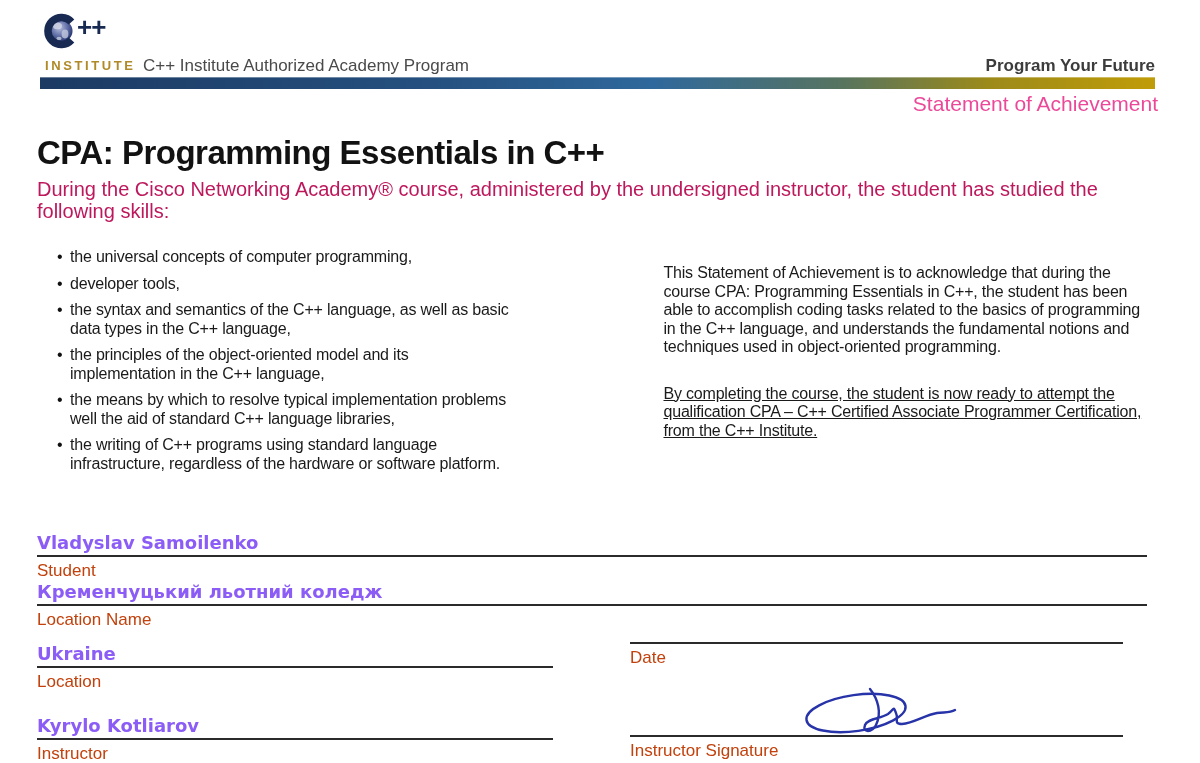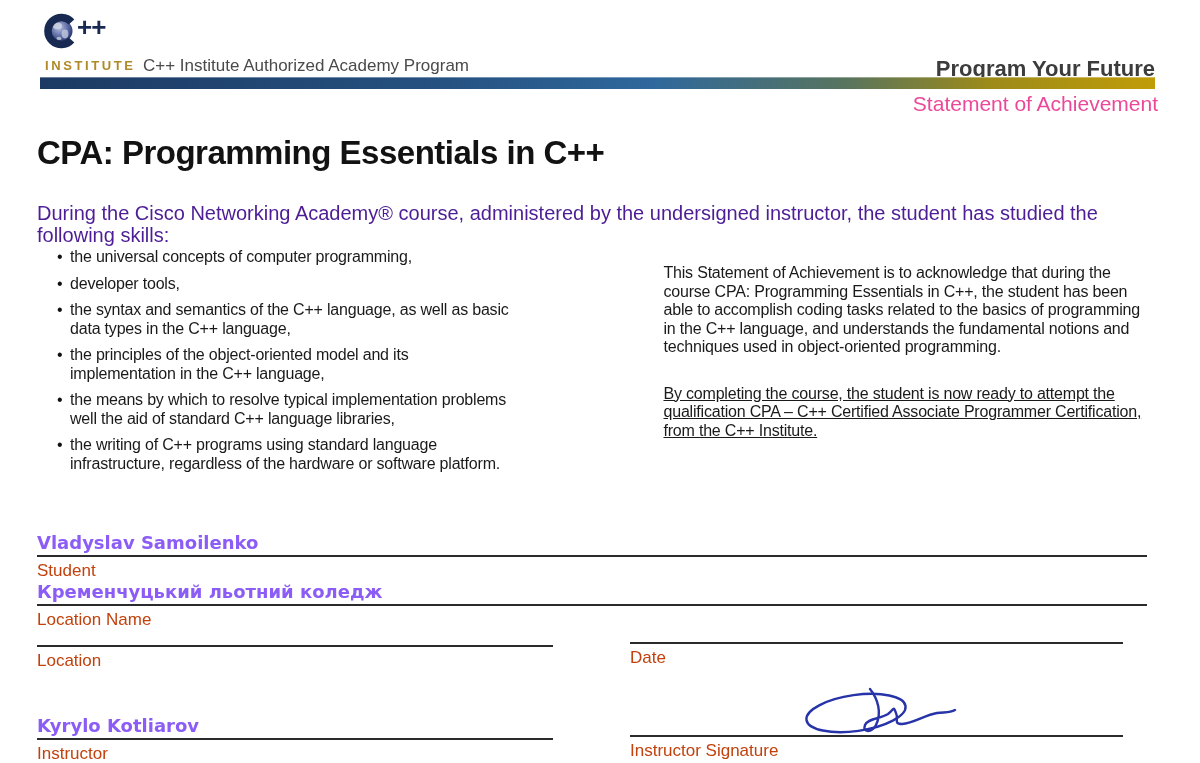--- a/index.html
+++ b/index.html
@@ -4,30 +4,30 @@
 <style>
   html,body{margin:0;padding:0;background:#ffffff;}
   body{width:1200px;height:763px;position:relative;overflow:hidden;
        font-family:"Liberation Sans",sans-serif;color:#1a1a1a;}
 
   
   .logo-svg{position:absolute;left:44px;top:3px;}
   .institute-word{position:absolute;left:45px;top:58px;font-size:13px;font-weight:bold;
                   letter-spacing:2.6px;color:#b08a28;}
   .authorized{position:absolute;left:143px;top:56px;font-size:17px;color:#4a4a4a;}
-  .tagline{position:absolute;right:45px;top:56px;font-size:22px;color:#3c3c3c;font-weight:600;}
+  .tagline{position:absolute;right:45px;top:56px;font-size:17px;color:#3c3c3c;font-weight:600;}
   .grad-bar{position:absolute;left:40px;top:77px;width:1115px;height:11px;
             border-top:1px solid rgba(255,255,255,.35);
             background:linear-gradient(90deg,#1c3a63 0%,#25507f 35%,#2f689c 55%,#57745f 72%,#9c8a1a 85%,#c09c08 100%);}
   .statement{position:absolute;right:42px;top:92px;font-size:21px;color:#ec4899;}
 
   
   .doc-title{position:absolute;left:37px;top:112px;font-size:33px;font-weight:bold;color:#121212;
              letter-spacing:-0.5px;}
-  .intro{position:absolute;left:37px;top:202px;width:1100px;font-size:20px;line-height:22px;color:#4c1d95;}
+  .intro{position:absolute;left:37px;top:178px;width:1100px;font-size:20px;line-height:22px;color:#be185d;}
 
   
   .cols{position:absolute;left:37px;top:248px;width:1118px;display:flex;}
   .skills{list-style:none;margin:0;padding:0 0 0 20px;width:560px;}
   .skills li{position:relative;max-width:445px;font-size:16px;line-height:18.5px;
              letter-spacing:-0.2px;margin:0 0 8px 13px;}
   .skills li::before{content:"•";position:absolute;left:-13px;top:0;font-size:16px;color:#111;}
   .ack{width:500px;margin-left:56px;padding-top:16px;}
   .ack p{margin:0;font-size:16px;line-height:18.5px;letter-spacing:-0.2px;color:#1a1a1a;}
   .ack p + p{margin-top:28px;text-decoration:underline;}
@@ -97,20 +97,21 @@
   <div class="sig-label">Student</div>
 </div>
 
 <div class="sig-row row2">
   <div class="sig-value">Кременчуцький льотний коледж</div>
   <div class="sig-line"></div>
   <div class="sig-label">Location Name</div>
 </div>
 
 <div class="sig-row row3l">
+  <div class="sig-value">Ukraine</div>
   <div class="sig-line"></div>
   <div class="sig-label">Location</div>
 </div>
 
 <div class="sig-row row3r">
   <div class="sig-line"></div>
   <div class="sig-label">Date</div>
 </div>
 
 <div class="sig-row row4l">

